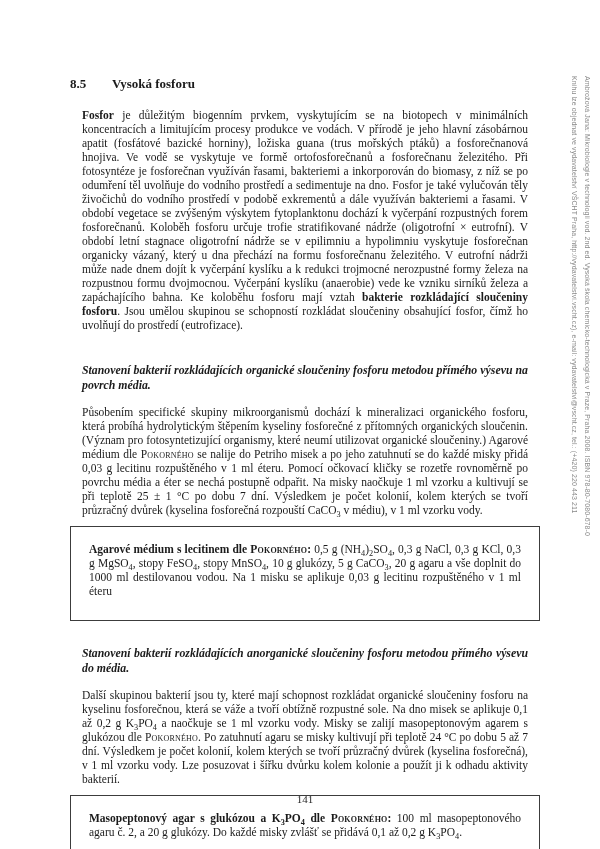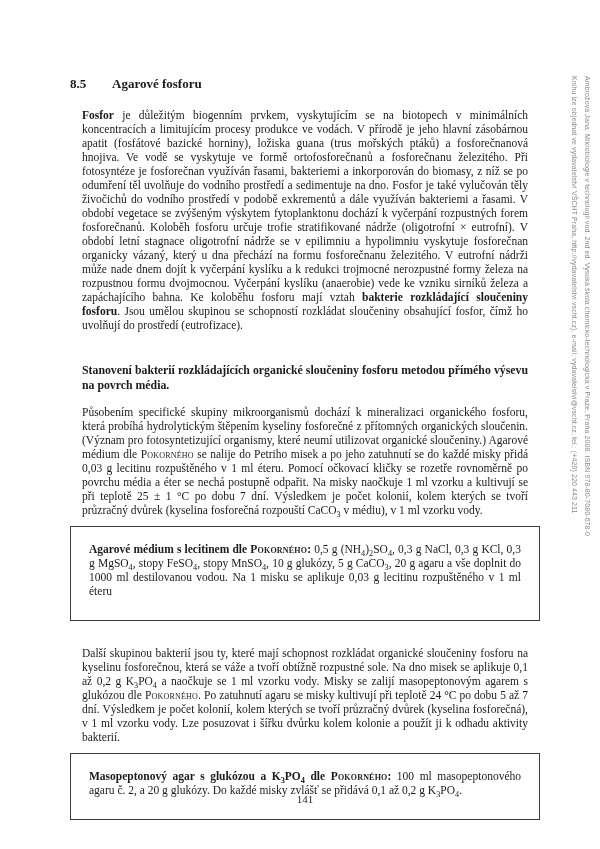--- a/index.html
+++ b/index.html
@@ -11,21 +11,21 @@
   .page{position:absolute;inset:0;background:#ffffff;}
   .content{position:absolute;left:70px;top:76px;width:470px;}
   .h1{font-size:13px;font-weight:bold;margin:0 0 16px 0;display:flex;}
   .h1 .num{width:42px;flex:0 0 auto;}
   p{margin:12px;}
   .body{
     font-size:11.5px;line-height:14px;text-align:justify;
     text-justify:inter-word;
   }
   .mb-para1{margin-bottom:31px;}
-  .mb-sub{margin-bottom:9px;}
+  .mb-sub{margin-bottom:9px;font-style:italic;}
   .mb-para{margin-bottom:9px;}
   .mb-box1{margin-bottom:25px;}
   .subhead{
     font-size:11.8px;font-weight:bold;line-height:15px;text-align:justify;
   }
   .recipe-box{
     border:1px solid #3c3c3c;
     padding:3px 6px 10px 6px;
   }
   .b{font-weight:bold;}
@@ -45,33 +45,34 @@
 </style>
 </head>
 <body>
 
 <div class="page">
 
   <div class="content">
 
     <div class="h1">
       <span class="num">8.5</span>
-      <span>Agarové fosforu</span>
+      <span>Vysoká fosforu</span>
     </div>
 
     <p class="body mb-para1"><span class="b">Fosfor</span><span> je důležitým biogenním prvkem, vyskytujícím se na biotopech v minimálních koncentracích a limitujícím procesy produkce ve vodách. V přírodě je jeho hlavní zásobárnou apatit (fosfátové bazické horniny), ložiska guana (trus mořských ptáků) a fosforečnanová hnojiva. Ve vodě se vyskytuje ve formě ortofosforečnanů a fosforečnanu železitého. Při fotosyntéze je fosforečnan využíván řasami, bakteriemi a inkorporován do biomasy, z níž se po odumření těl uvolňuje do vodního prostředí a sedimentuje na dno. Fosfor je také vylučován těly živočichů do vodního prostředí v podobě exkrementů a dále využíván bakteriemi a řasami. V období vegetace se zvýšeným výskytem fytoplanktonu dochází k vyčerpání rozpustných forem fosforečnanů. Koloběh fosforu určuje trofie stratifikované nádrže (oligotrofní × eutrofní). V období letní stagnace oligotrofní nádrže se v epilimniu a hypolimniu vyskytuje fosforečnan organicky vázaný, který u dna přechází na formu fosforečnanu železitého. V eutrofní nádrži může nade dnem dojít k vyčerpání kyslíku a k redukci trojmocné nerozpustné formy železa na rozpustnou formu dvojmocnou. Vyčerpání kyslíku (anaerobie) vede ke vzniku sirníků železa a zapáchajícího bahna. Ke koloběhu fosforu mají vztah </span><span class="b">bakterie rozkládající sloučeniny fosforu</span><span>. Jsou umělou skupinou se schopností rozkládat sloučeniny obsahující fosfor, čímž ho uvolňují do prostředí (eutrofizace).</span></p>
 
     <p class="subhead mb-sub">Stanovení bakterií rozkládajících organické sloučeniny fosforu metodou přímého výsevu na povrch média.</p>
 
     <p class="body mb-para"><span>Působením specifické skupiny mikroorganismů dochází k mineralizaci organického fosforu, která probíhá hydrolytickým štěpením kyseliny fosforečné z přítomných organických sloučenin. (Význam pro fotosyntetizující organismy, které neumí utilizovat organické sloučeniny.) Agarové médium dle </span><span class="sc">Pokorného</span><span> se nalije do Petriho misek a po jeho zatuhnutí se do každé misky přidá 0,03 g lecitinu rozpuštěného v 1 ml éteru. Pomocí očkovací kličky se rozetře rovnoměrně po povrchu média a éter se nechá postupně odpařit. Na misky naočkuje 1 ml vzorku a kultivují se při teplotě 25 ± 1 °C po dobu 7 dní. Výsledkem je počet kolonií, kolem kterých se tvoří průzračný dvůrek (kyselina fosforečná rozpouští CaCO</span><sub>3</sub><span> v médiu), v 1 ml vzorku vody.</span></p>
 
     <div class="recipe-box mb-box1">
       <p class="body"><span class="b">Agarové médium s lecitinem dle </span><span class="b sc">Pokorného</span><span class="b">:</span><span> 0,5 g (NH</span><sub>4</sub><span>)</span><sub>2</sub><span>SO</span><sub>4</sub><span>, 0,3 g NaCl, 0,3 g KCl, 0,3 g MgSO</span><sub>4</sub><span>, stopy FeSO</span><sub>4</sub><span>, stopy MnSO</span><sub>4</sub><span>, 10 g glukózy, 5 g CaCO</span><sub>3</sub><span>, 20 g agaru a vše doplnit do 1000 ml destilovanou vodou. Na 1 misku se aplikuje 0,03 g lecitinu rozpuštěného v 1 ml éteru</span></p>
     </div>
 
+    <p class="subhead mb-sub">Stanovení bakterií rozkládajících anorganické sloučeniny fosforu metodou přímého výsevu do média.</p>
 
     <p class="body mb-para"><span>Další skupinou bakterií jsou ty, které mají schopnost rozkládat organické sloučeniny fosforu na kyselinu fosforečnou, která se váže a tvoří obtížně rozpustné sole. Na dno misek se aplikuje 0,1 až 0,2 g K</span><sub>3</sub><span>PO</span><sub>4</sub><span> a naočkuje se 1 ml vzorku vody. Misky se zalijí masopeptonovým agarem s glukózou dle </span><span class="sc">Pokorného</span><span>. Po zatuhnutí agaru se misky kultivují při teplotě 24 °C po dobu 5 až 7 dní. Výsledkem je počet kolonií, kolem kterých se tvoří  průzračný dvůrek (kyselina fosforečná), v 1 ml vzorku vody. Lze posuzovat i šířku dvůrku kolem kolonie a použít ji k odhadu aktivity bakterií.</span></p>
 
     <div class="recipe-box">
       <p class="body"><span class="b">Masopeptonový agar s glukózou a K</span><sub class="b">3</sub><span class="b">PO</span><sub class="b">4</sub><span class="b"> dle </span><span class="b sc">Pokorného</span><span class="b">:</span><span> 100 ml masopeptonového agaru č. 2, a 20 g glukózy. Do každé misky zvlášť se přidává 0,1 až 0,2 g K</span><sub>3</sub><span>PO</span><sub>4</sub><span>.</span></p>
     </div>
 
   </div>
 
   <div class="pagenum">141</div>

